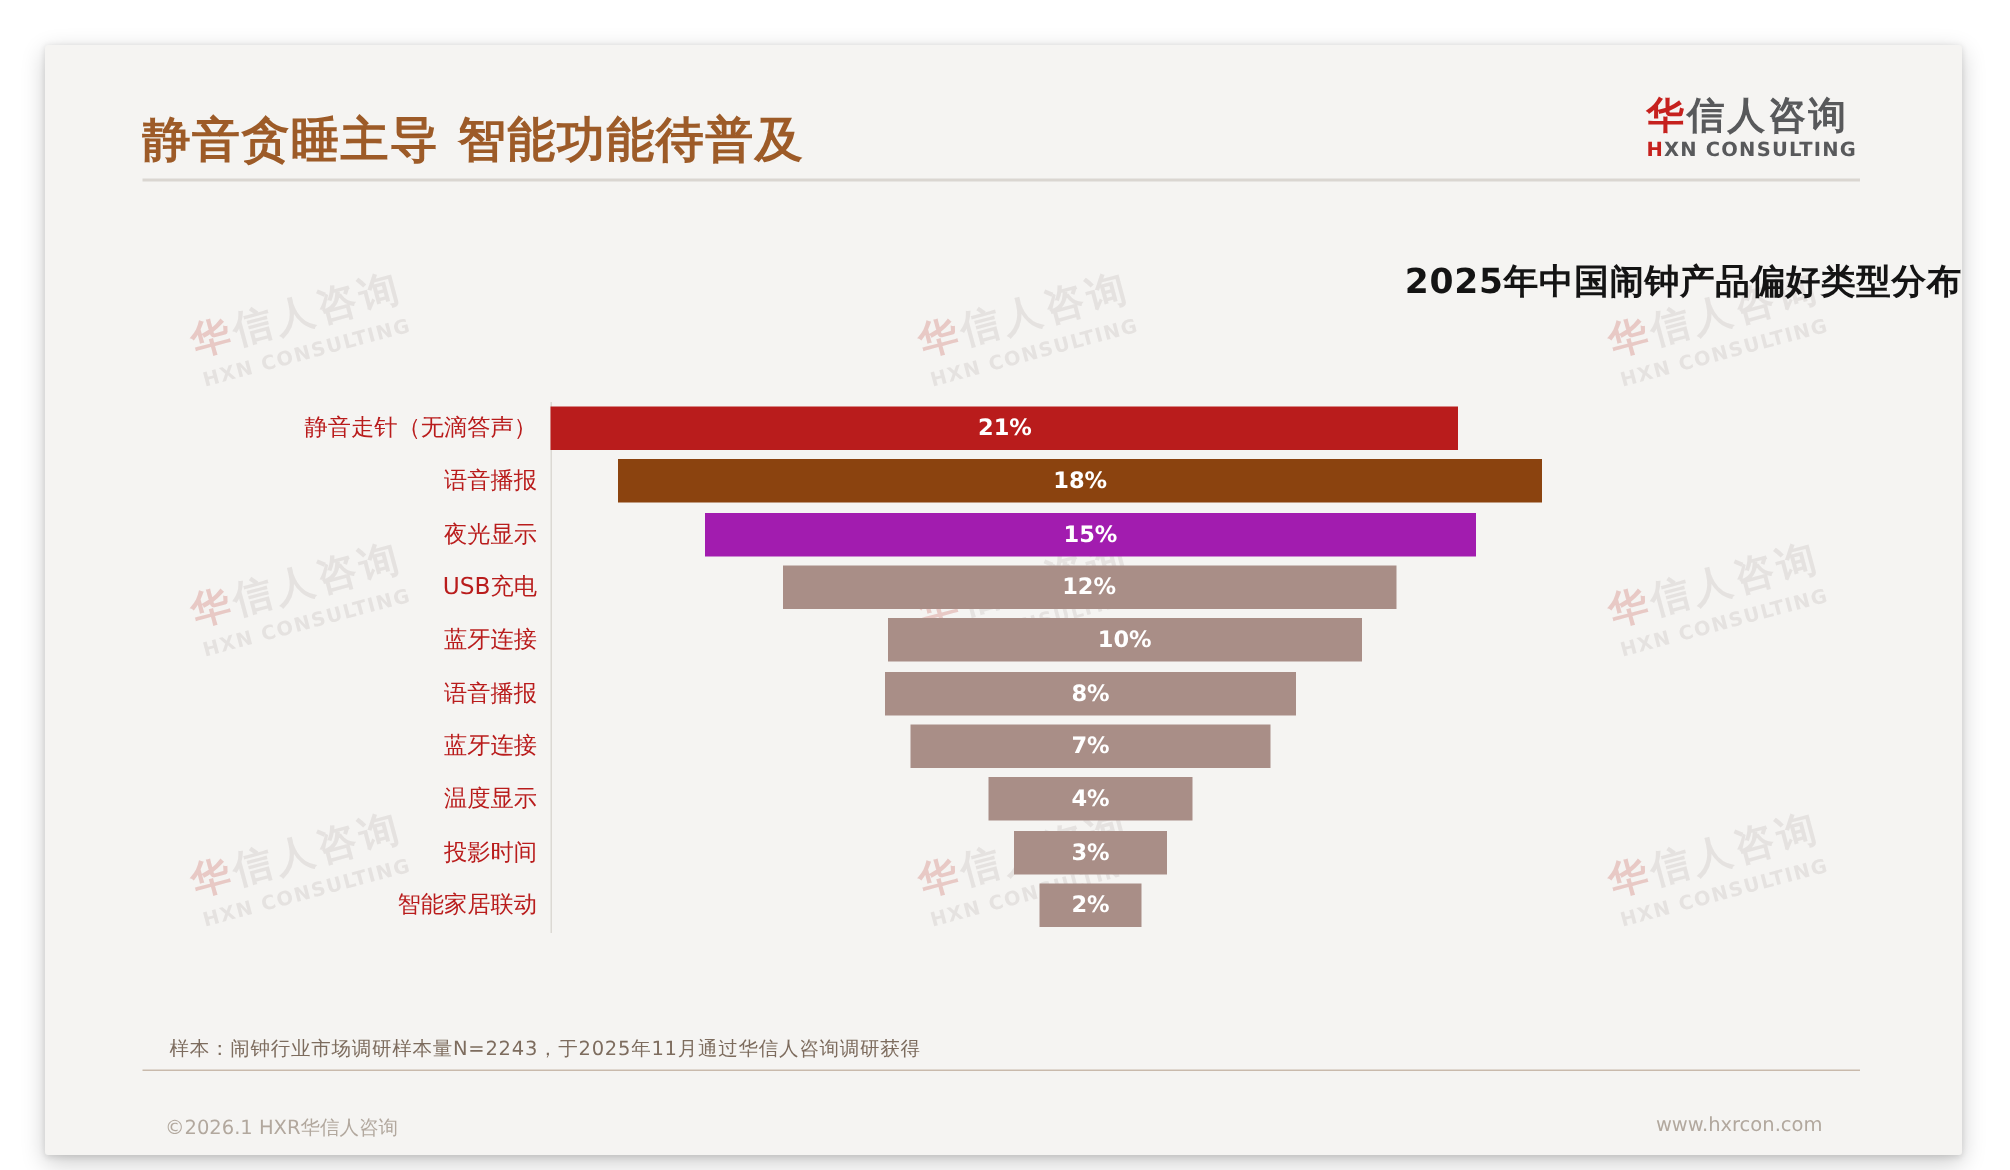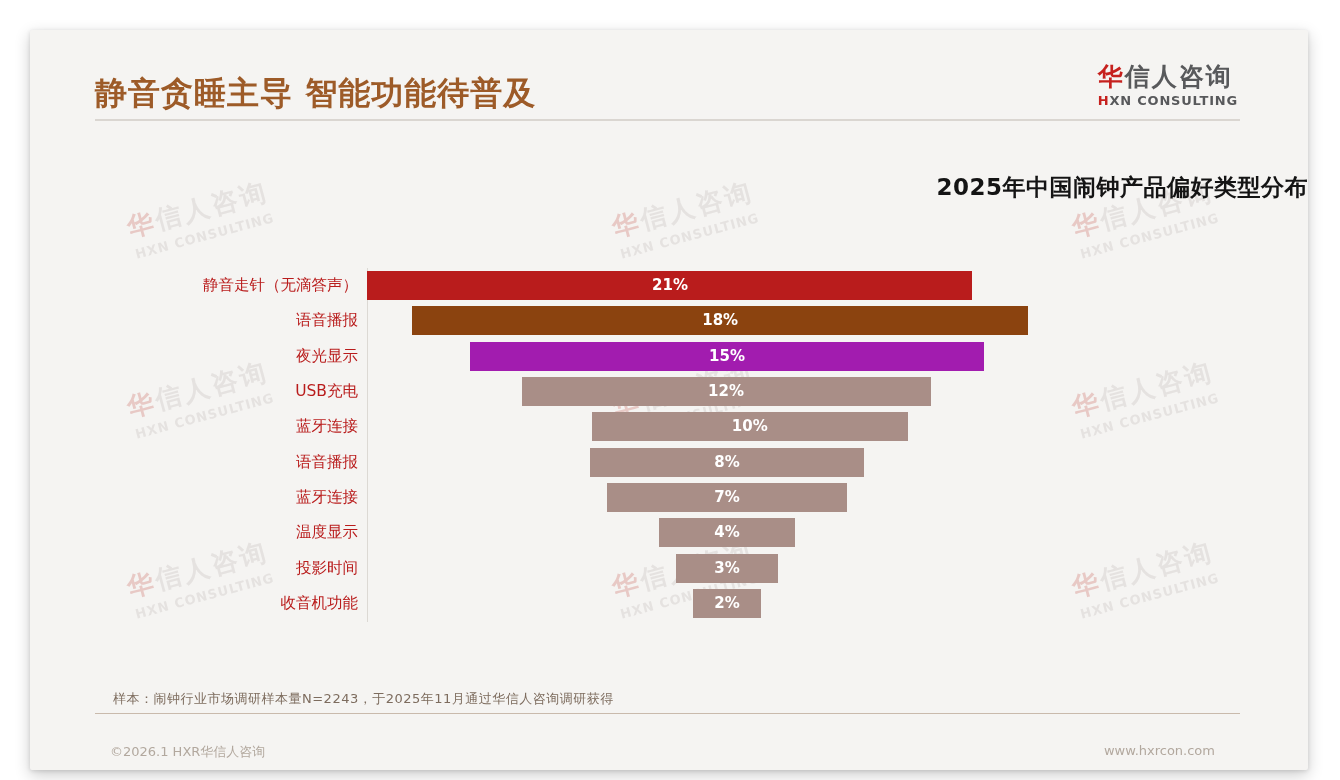--- a/index.html
+++ b/index.html
@@ -180,21 +180,21 @@
             <div class="bar" style="width: 136.96px; left: 291.52px; background: rgb(169, 142, 135); color: rgb(255, 255, 255);">4%</div>
           </div>
         </div>
         <div class="row">
           <div class="lbl">投影时间</div>
           <div class="bar-zone">
             <div class="bar" style="width: 102.72px; left: 308.64px; background: rgb(169, 142, 135); color: rgb(255, 255, 255);">3%</div>
           </div>
         </div>
         <div class="row">
-          <div class="lbl">收音机功能</div>
+          <div class="lbl">智能家居联动</div>
           <div class="bar-zone">
             <div class="bar" style="width: 68.48px; left: 325.76px; background: rgb(169, 142, 135); color: rgb(255, 255, 255);">2%</div>
           </div>
         </div>
       </div>
 
     <div class="footnote">样本：闹钟行业市场调研样本量N=2243，于2025年11月通过华信人咨询调研获得</div>
     <div class="foot-line"></div>
     <div class="footer">
       <span>©2026.1 HXR华信人咨询</span>

